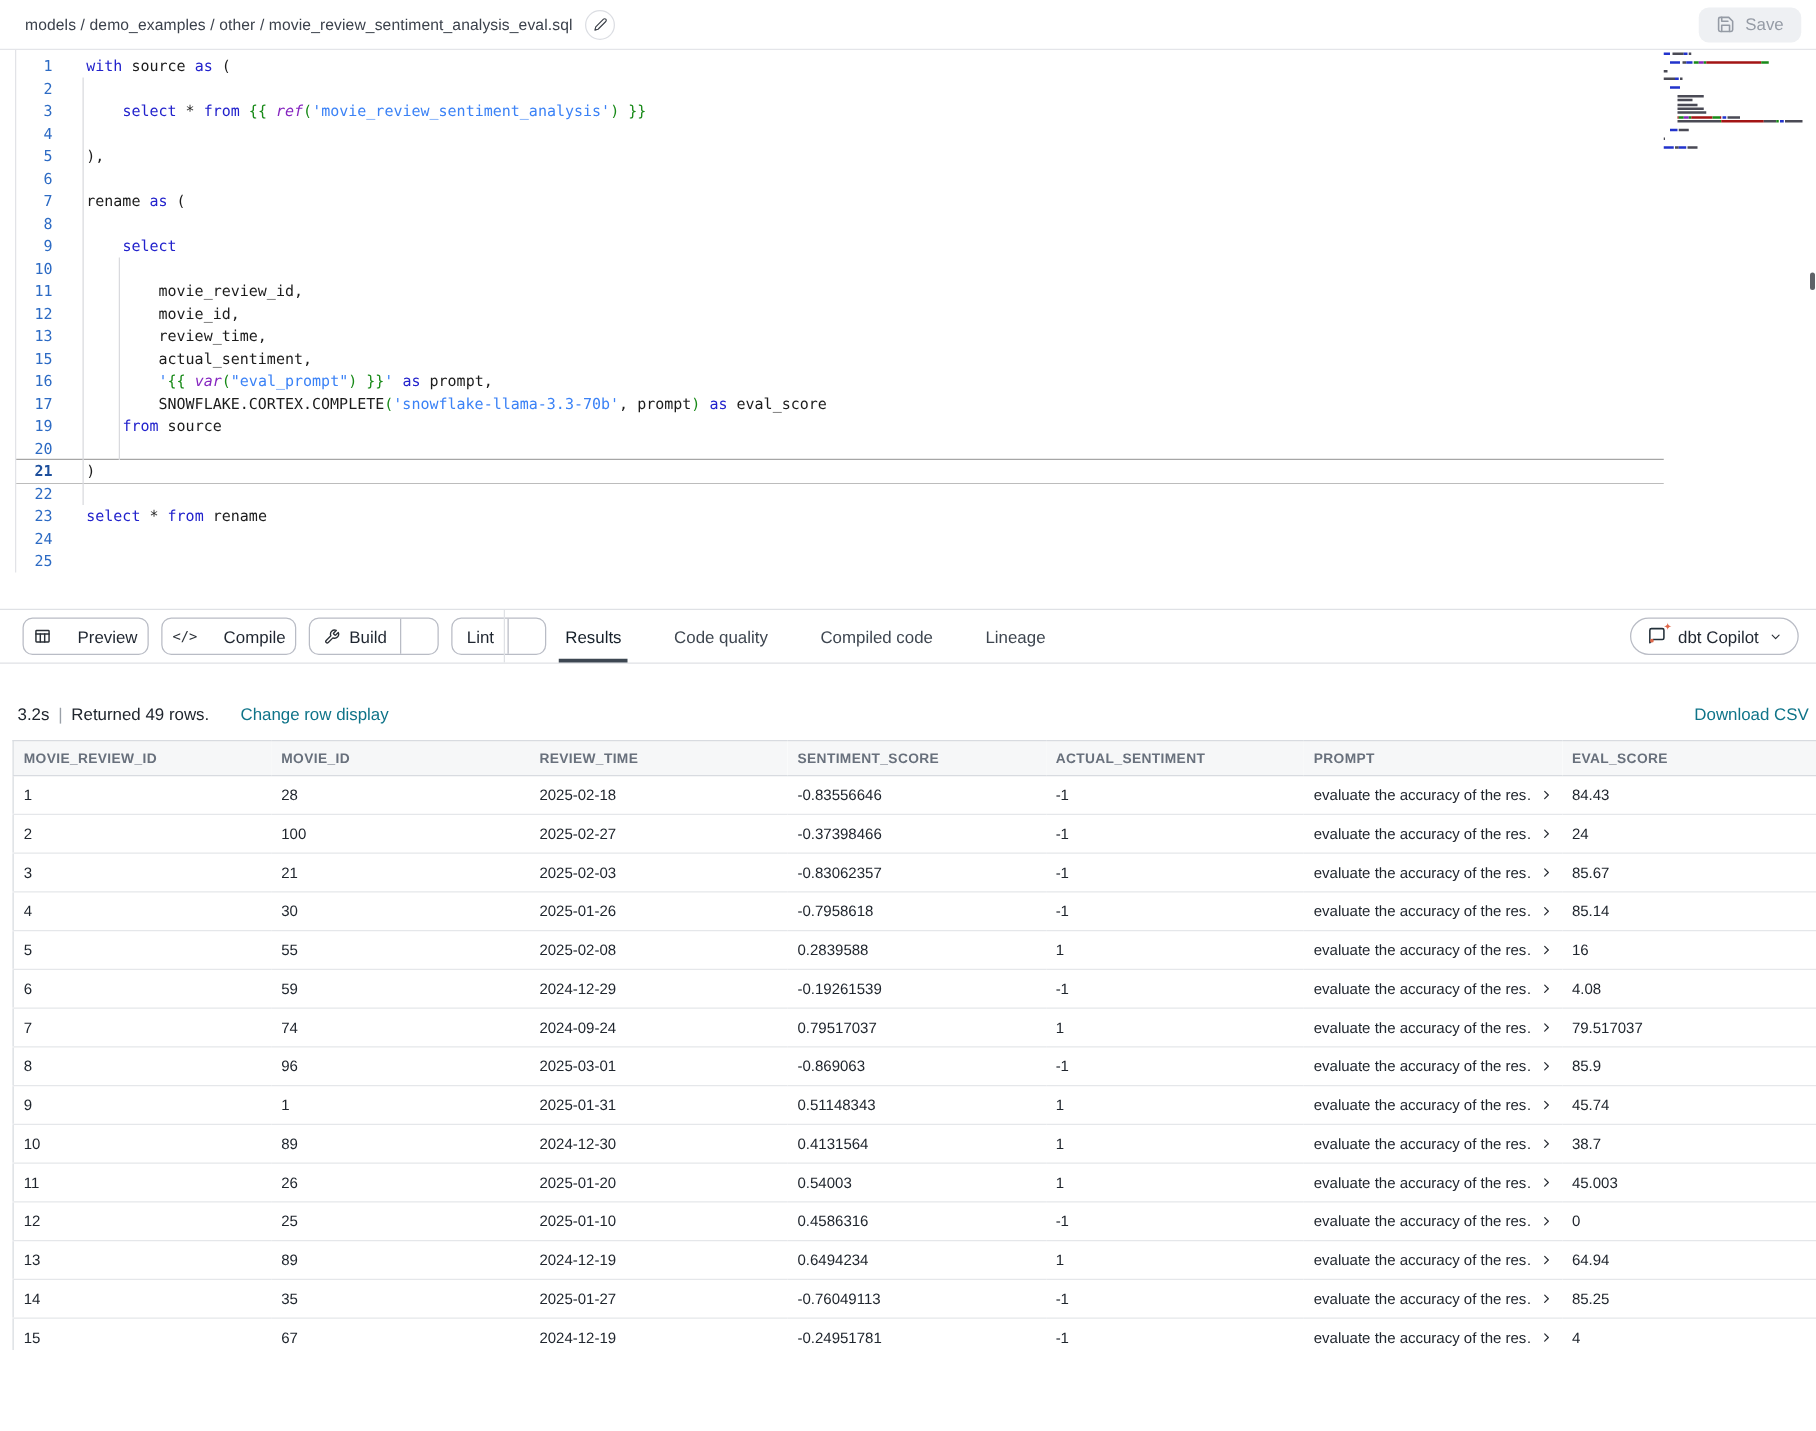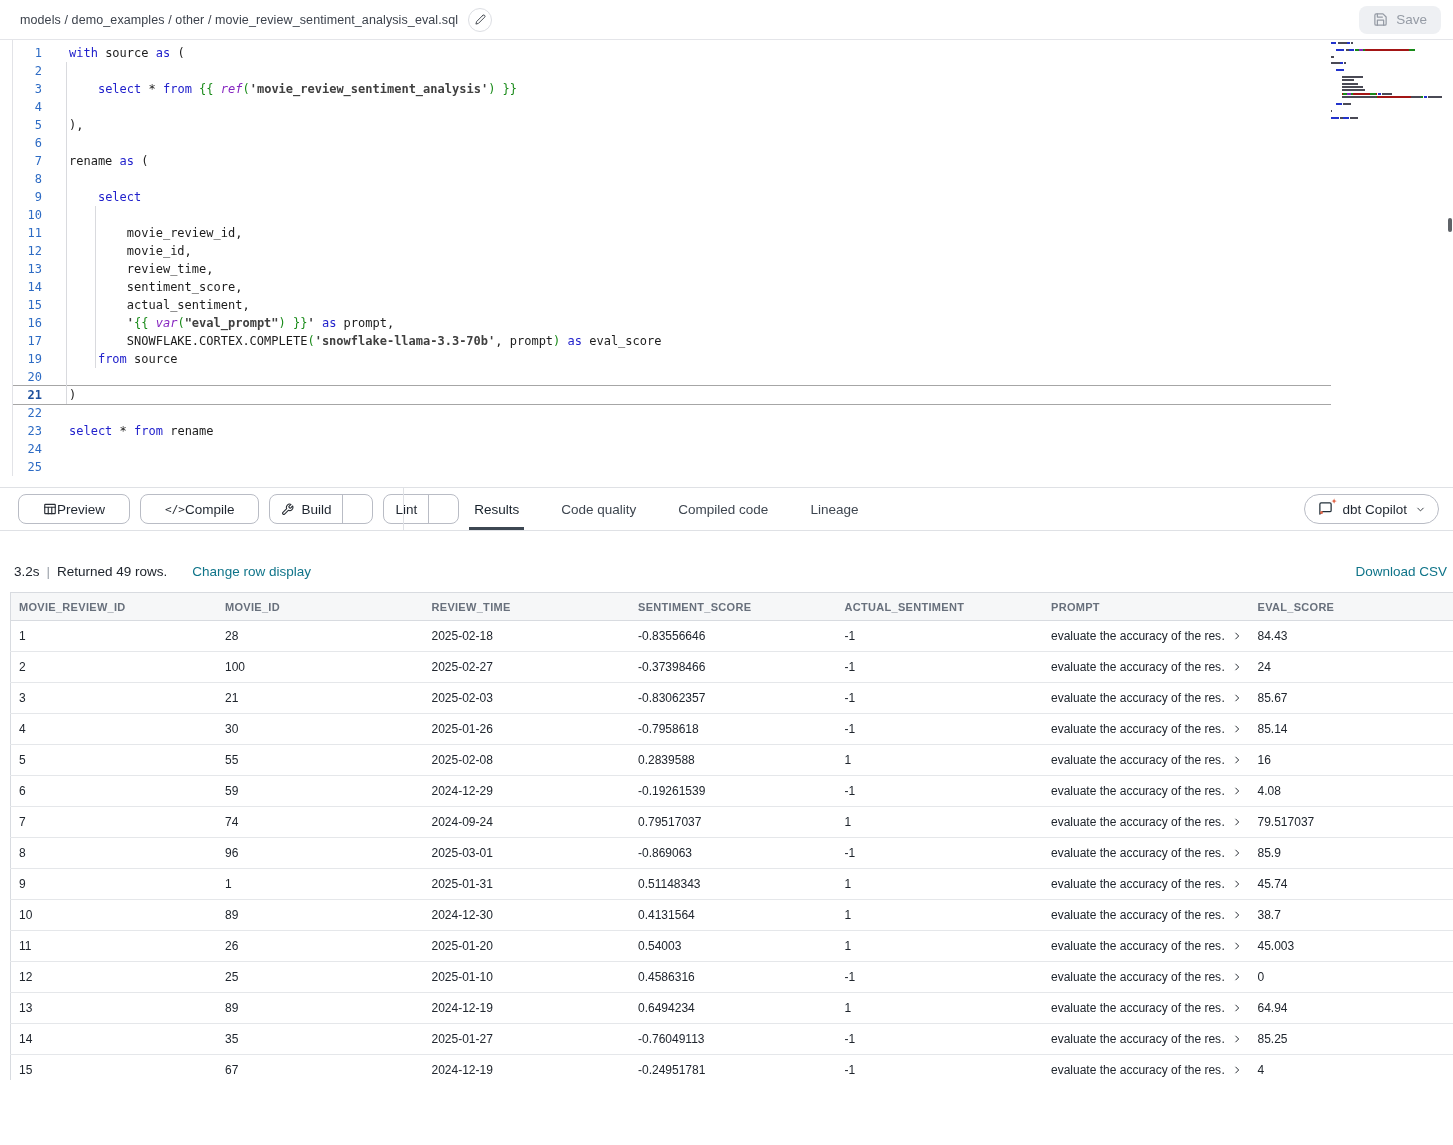--- a/index.html
+++ b/index.html
@@ -20,37 +20,37 @@
 
   
   .editor { position:absolute; left:0; top:40px; width:100%; height:447px; background:#fff; overflow:hidden; }
   #code-lines { margin-left:12px; border-left:1px solid #e2e3e7; padding-top:4px; font-family:"DejaVu Sans Mono", monospace; font-size:12px; line-height:18px; }
   .code-line { height:18px; white-space:pre; }
   .code-line .ln { display:inline-block; width:29px; text-align:right; color:#2d6bc4; user-select:none; }
   .code-line .lc { padding-left:27px; }
   .code-line.active { width:1318px; box-shadow:0 -1px 0 #a6a6a6, 0 1px 0 #a6a6a6; }
   .code-line.active .ln { font-weight:bold; color:#1d4f9c; }
   .tok-kw { color:#2222cc; }
-  .tok-str { color:#404040;font-weight:bold; }
+  .tok-str { color:#3b82f6; }
   .tok-jinja { color:#188a18; }
   .tok-fn { color:#8626c0;font-style:italic; }
   .tok-txt { color:#1c1c1c; }
   .indent-guide { position:absolute; width:1px; background:#d9dade; }
   .g1 { left:66px; top:22px; height:342px; }
   .g2 { left:95px; top:166px; height:162px; }
   .minimap { position:absolute; top:2px; right:8px; width:114px; }
   .mm-line { height:2px; margin-bottom:1.4px; white-space:nowrap; font-size:0; }
   .mm-seg { display:inline-block; height:2px; vertical-align:top; }
   .edit-scroll-thumb { position:absolute; right:1px; top:178px; width:4px; height:14px; background:#5f6368; border-radius:2px; }
 
   
   .toolbar { position:absolute; left:0; top:487px; width:100%; height:44px; border-top:1px solid #dfe1e5; border-bottom:1px solid #dfe1e5; background:#fff; display:flex; align-items:center; padding-left:18px; }
   .tb-divider { position:absolute; left:403px; top:0; bottom:0; width:1px; background:#dfe1e5; }
   .btn, .split-btn { height:30px; background:#fff; border:1px solid #b9bcc5; border-radius:8px; display:inline-flex; align-items:center; font-size:13.5px; color:#1f2630; font-family:inherit; margin-right:10px; cursor:pointer; }
-  .btn { padding:0 24px; gap:0; }
+  .btn { padding:0 8px; gap:21px; }
   .split-btn { padding:0; }
   .seg-main { display:flex; align-items:center; gap:7px; padding:0 11px; height:100%; cursor:pointer; }
   .seg-chev { display:flex; align-items:center; padding:0 9px; height:100%; border-left:1px solid #b9bcc5; cursor:pointer; }
   .btn svg, .seg-main svg { stroke:#2a2f36; }
   .code-glyph { font-family:"DejaVu Sans Mono", monospace; font-size:11px; color:#2a2f36; }
   #tabs { display:flex; height:100%; align-items:stretch; }
   .tab { background:none; border:none; font-family:inherit; font-size:13.5px; color:#3e4650; padding:0 5px; margin-right:32px; cursor:pointer; border-bottom:3px solid transparent; border-top:3px solid transparent; }
   .tab.active { color:#16202a; border-bottom-color:#3d4752; }
   .copilot-btn { margin-left:auto; margin-right:14px; height:30px; border:1px solid #b9bcc5; background:#fff; border-radius:15px; display:flex; align-items:center; gap:8px; padding:0 12px; font-size:13.5px; color:#1f2630; font-family:inherit; cursor:pointer; }
   .copilot-icon-wrap { position:relative; width:17px; height:17px; }
@@ -118,21 +118,20 @@
         <div class="code-line"><span class="ln">4</span><span class="lc"></span></div>
         <div class="code-line"><span class="ln">5</span><span class="lc"><span class="tok-txt">),</span></span></div>
         <div class="code-line"><span class="ln">6</span><span class="lc"></span></div>
         <div class="code-line"><span class="ln">7</span><span class="lc"><span class="tok-txt">rename </span><span class="tok-kw">as</span><span class="tok-txt"> (</span></span></div>
         <div class="code-line"><span class="ln">8</span><span class="lc"></span></div>
         <div class="code-line"><span class="ln">9</span><span class="lc"><span class="tok-txt">    </span><span class="tok-kw">select</span></span></div>
         <div class="code-line"><span class="ln">10</span><span class="lc"></span></div>
         <div class="code-line"><span class="ln">11</span><span class="lc"><span class="tok-txt">        movie_review_id,</span></span></div>
         <div class="code-line"><span class="ln">12</span><span class="lc"><span class="tok-txt">        movie_id,</span></span></div>
         <div class="code-line"><span class="ln">13</span><span class="lc"><span class="tok-txt">        review_time,</span></span></div>
-        <div class="code-line"><span class="ln">14</span><span class="lc"><span class="tok-txt">        sentiment_score,</span></span></div>
         <div class="code-line"><span class="ln">15</span><span class="lc"><span class="tok-txt">        actual_sentiment,</span></span></div>
         <div class="code-line"><span class="ln">16</span><span class="lc"><span class="tok-txt">        </span><span class="tok-str">'</span><span class="tok-jinja">{{ </span><span class="tok-fn">var</span><span class="tok-jinja">(</span><span class="tok-str">"eval_prompt"</span><span class="tok-jinja">) }}</span><span class="tok-str">'</span><span class="tok-txt"> </span><span class="tok-kw">as</span><span class="tok-txt"> prompt,</span></span></div>
         <div class="code-line"><span class="ln">17</span><span class="lc"><span class="tok-txt">        SNOWFLAKE.CORTEX.COMPLETE</span><span class="tok-jinja">(</span><span class="tok-str">'snowflake-llama-3.3-70b'</span><span class="tok-txt">, prompt</span><span class="tok-jinja">)</span><span class="tok-txt"> </span><span class="tok-kw">as</span><span class="tok-txt"> eval_score</span></span></div>
         <div class="code-line"><span class="ln">19</span><span class="lc"><span class="tok-txt">    </span><span class="tok-kw">from</span><span class="tok-txt"> source</span></span></div>
         <div class="code-line"><span class="ln">20</span><span class="lc"></span></div>
         <div class="code-line active"><span class="ln">21</span><span class="lc"><span class="tok-txt">)</span></span></div>
         <div class="code-line"><span class="ln">22</span><span class="lc"></span></div>
         <div class="code-line"><span class="ln">23</span><span class="lc"><span class="tok-kw">select</span><span class="tok-txt"> * </span><span class="tok-kw">from</span><span class="tok-txt"> rename</span></span></div>
         <div class="code-line"><span class="ln">24</span><span class="lc"></span></div>
         <div class="code-line"><span class="ln">25</span><span class="lc"></span></div>

